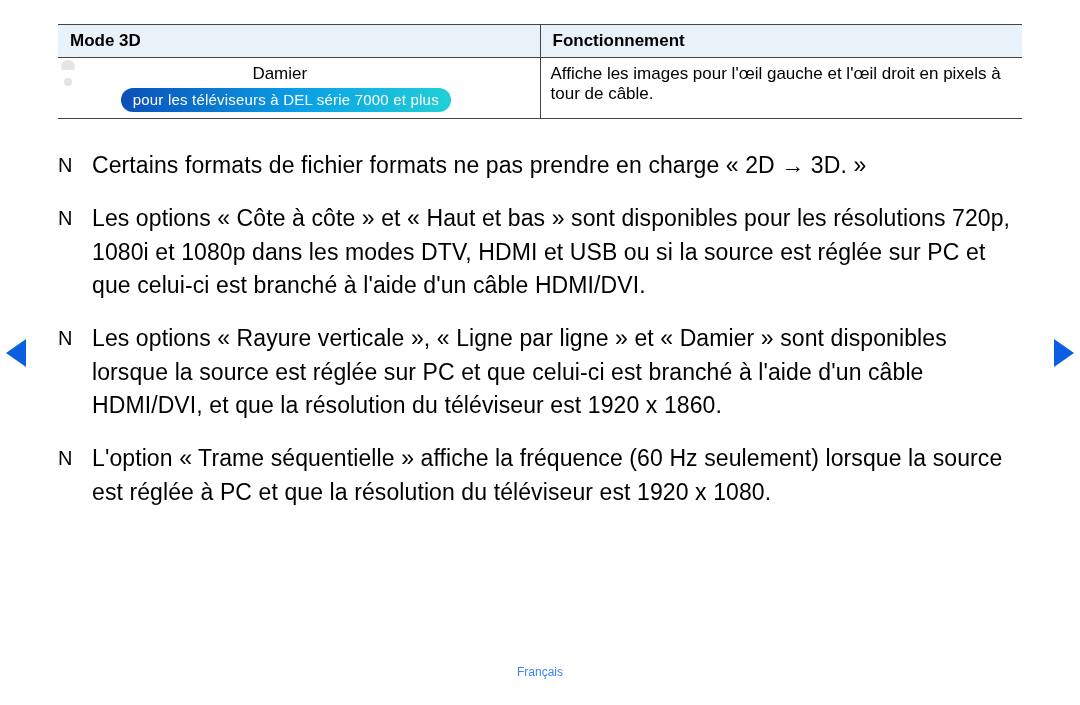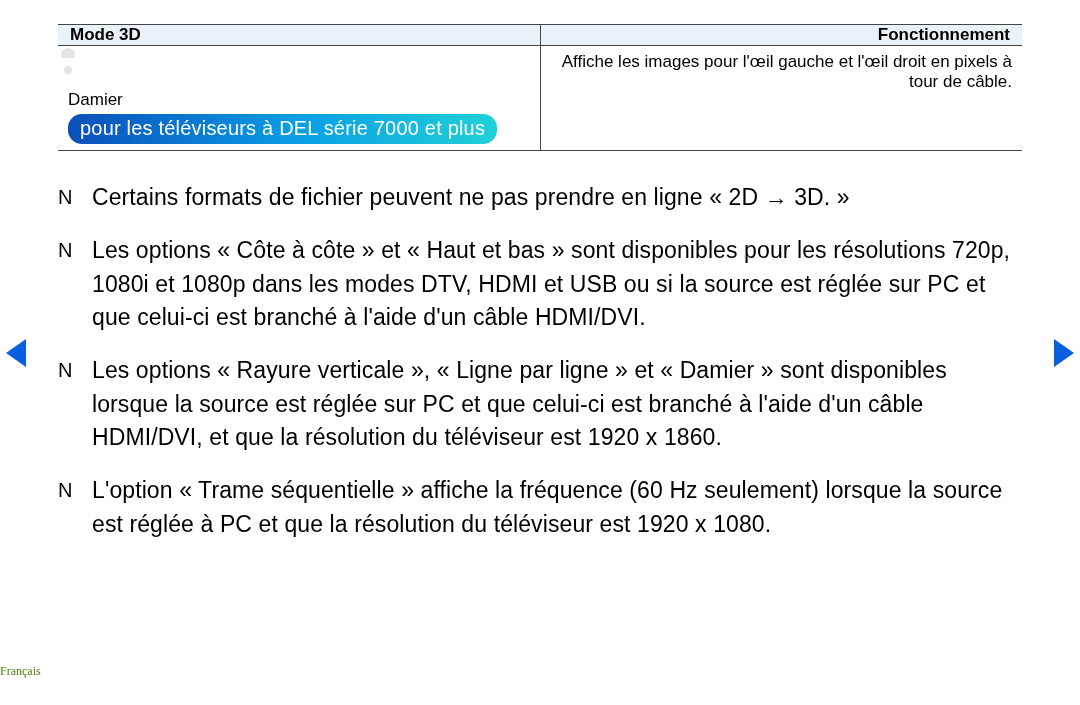--- a/index.html
+++ b/index.html
@@ -1,62 +1,63 @@
 <!DOCTYPE html>
 <html><head>
 <meta charset="utf-8">
 <style>
   * { box-sizing: border-box; margin: 0; padding: 0; }
   html, body { width: 1080px; height: 705px; font-family: Arial, Helvetica, sans-serif; background: #fff; color: #000; }
   .page { position: relative; width: 1080px; height: 705px; padding: 24px 58px 0 58px; }
   table { width: 100%; border-collapse: collapse; font-size: 17px; }
-  table thead th { text-align: left; font-weight: bold; padding: 0 12px; background: #e9f1f9; border: 1px solid #444; }
+  table thead th { text-align: left; font-weight: bold; padding: 6px 12px; background: #e9f1f9; border: 1px solid #444; }
   table td { padding: 6px 10px; border: 1px solid #444; vertical-align: top; }
   .mode-cell-icon { display: inline-block; vertical-align: top; position: relative; margin: 10px 8px 0 0; width: 28px; height: 28px; }
   .mode-cell-body { display: inline-block; vertical-align: top; }
-  .mode-label { margin-bottom: 4px; }
+  .mode-label { margin-bottom: 4px; text-align: center; }
   .badge {
     display: inline-block;
     padding: 3px 12px 4px 12px;
     border-radius: 14px;
     color: #fff;
-    font-size: 20px;
+    font-size: 15px;
     letter-spacing: .2px;
     background: linear-gradient(90deg, #0b4fb9 0%, #0aa0e6 55%, #21d0d6 100%);
     white-space: nowrap;
+    margin-left: 12px;
   }
   .notes { margin-top: 30px; }
   .note { display: flex; align-items: flex-start; margin-bottom: 20px; font-size: 23px; line-height: 1.45; letter-spacing: .1px; }
   .note .marker { min-width: 28px; margin-right: 6px; font-size: 20px; line-height: 1.6; color: #000; }
   .note .text { flex: 1; }
   .nav-left, .nav-right { position: absolute; top: 50%; transform: translateY(-50%); }
   .nav-left { left: 6px; }
   .nav-right { right: 6px; }
   .tri { width: 0; height: 0; border-style: solid; }
   .tri-left { border-width: 14px 20px 14px 0; border-color: transparent #0a5fe0 transparent transparent; }
   .tri-right { border-width: 14px 0 14px 20px; border-color: transparent transparent transparent #0a5fe0; }
-  .footer { position: absolute; bottom: 26px; width: 100%; text-align: left; left: 0; font-size: 12px; color: #4d7c0f; font-family: Liberation Serif, serif; }
+  .footer { position: absolute; bottom: 26px; width: 100%; text-align: center; left: 0; font-size: 12px; color: #3b82f6; }
   table thead th:first-child { width: 482px; }
   .icon-3d {
     position: relative; width: 28px; height: 28px;
     background: linear-gradient(180deg,#8a8a8a 0%, #5e5e5e 100%);
     border-radius: 3px;
   }
   .icon-3d::before {
     content: ""; position: absolute; left: 50%; top: 4px; transform: translateX(-50%);
     width: 8px; height: 8px; background: #e4e4e4; border-radius: 50%;
   }
   .icon-3d::after {
     content: ""; position: absolute; left: 50%; transform: translateX(-50%);
     bottom: 4px; width: 14px; height: 10px;
     background: #e4e4e4; border-radius: 7px 7px 2px 2px;
   }
   
   table td:first-child, table th:first-child { border-left: none; }
-  table td:last-child, table th:last-child { border-right: none; text-align: right; }
+  table td:last-child, table th:last-child { border-right: none; }
 </style>
 </head>
 <body>
 
 <div class="page">
 
   <table>
     <thead>
       <tr>
         <th>Mode 3D</th>
@@ -73,21 +74,21 @@
           </span>
         </td>
         <td>Affiche les images pour l'œil gauche et l'œil droit en pixels à tour de câble.</td>
       </tr>
     </tbody>
   </table>
 
   <div class="notes">
     <div class="note">
       <div class="marker">N</div>
-      <div class="text">Certains formats de fichier peuvent ne pas prendre en ligne « 2D → 3D. »</div>
+      <div class="text">Certains formats de fichier formats ne pas prendre en charge « 2D → 3D. »</div>
     </div>
     <div class="note">
       <div class="marker">N</div>
       <div class="text">Les options « Côte à côte » et « Haut et bas » sont disponibles pour les résolutions 720p, 1080i et 1080p dans les modes DTV, HDMI et USB ou si la source est réglée sur PC et que celui-ci est branché à l'aide d'un câble HDMI/DVI.</div>
     </div>
     <div class="note">
       <div class="marker">N</div>
       <div class="text">Les options « Rayure verticale », « Ligne par ligne » et « Damier » sont disponibles lorsque la source est réglée sur PC et que celui-ci est branché à l'aide d'un câble HDMI/DVI, et que la résolution du téléviseur est 1920 x 1860.</div>
     </div>
     <div class="note">

